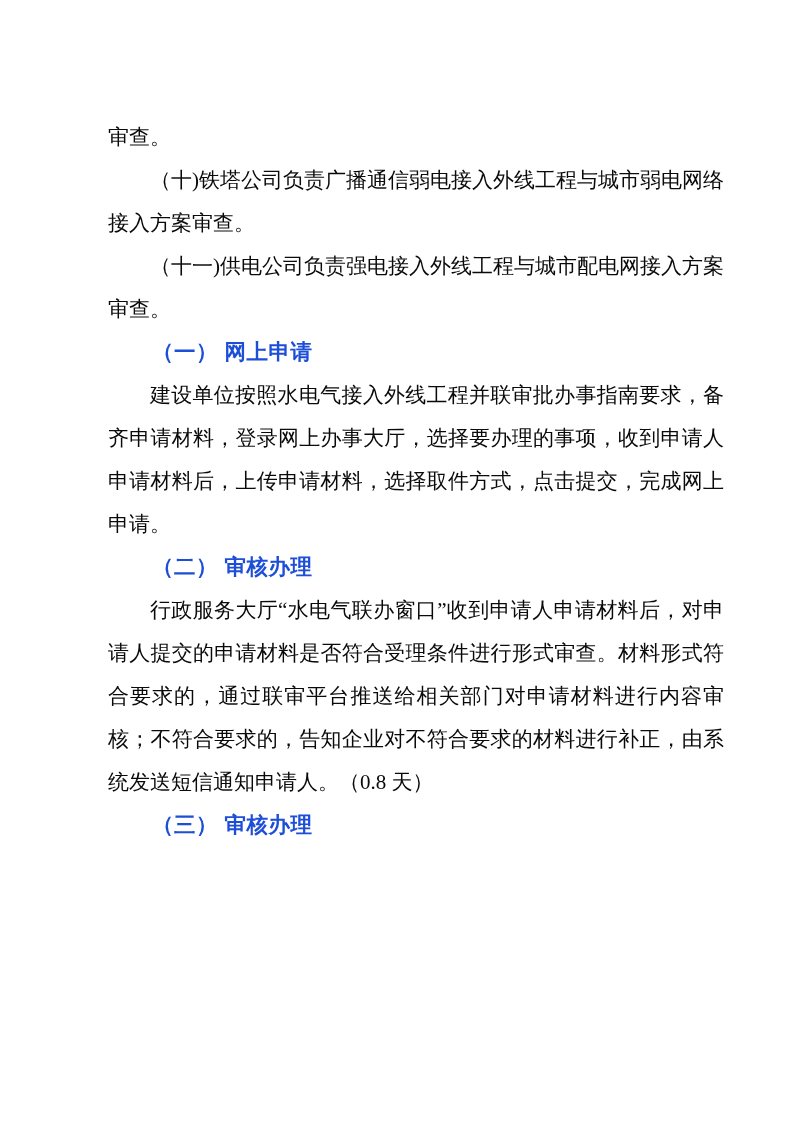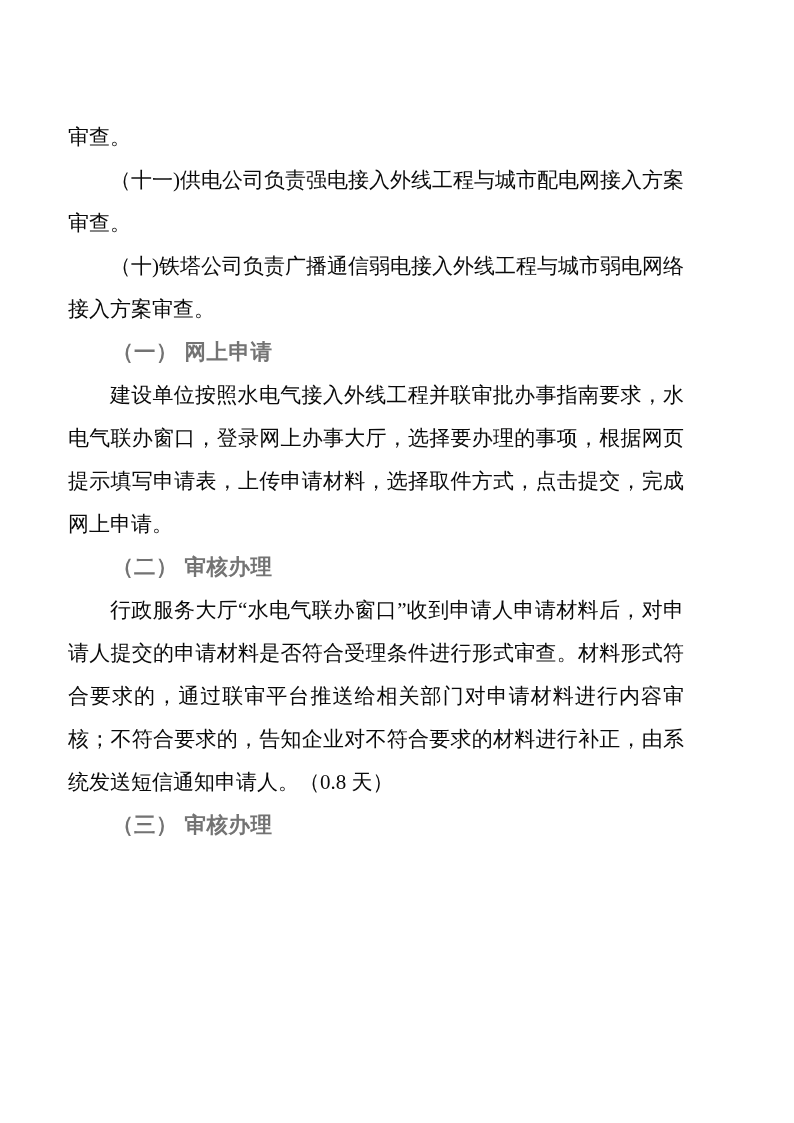--- a/index.html
+++ b/index.html
@@ -13,21 +13,21 @@
     overflow: hidden;
     font-family: "Liberation Serif", serif;
   }
   .page {
     position: relative;
     width: 794px;
     height: 1123px;
     background: #ffffff;
   }
   .content {
-    margin-left: 68px;
+    margin-left: 108px;
     width: 616px;
     padding-top: 116px;
     color: #0a0a0a;
   }
   .body-text {
     margin: 0;
     font-size: 21px;
     line-height: 43px;
     text-align: justify;
     text-indent: 42px;
@@ -61,39 +61,39 @@
     background: #f5606a; 
   }
   .h2-text {
     margin: 0;
     padding-left: 44px;
     font-size: 21.5px;
     font-weight: bold;
     line-height: 43px;
     letter-spacing: 0.5px;
     font-family: "Liberation Sans", sans-serif;
-    color: #737373;
+    color: #1d4ed8;
   }
 </style>
 </head>
 <body style="background: rgb(255, 255, 255);">
 
 <div class="page">
   <div class="content">
 
     <p class="body-text no-indent">审查。</p>
 
+    <p class="body-text">（十)铁塔公司负责广播通信弱电接入外线工程与城市弱电网络接入方案审查。</p>
+
     <p class="body-text">（十一)供电公司负责强电接入外线工程与城市配电网接入方案审查。</p>
-
-    <p class="body-text">（十)铁塔公司负责广播通信弱电接入外线工程与城市弱电网络接入方案审查。</p>
 
 
     <h3 class="h2-text">（一） 网上申请</h3>
 
-    <p class="body-text">建设单位按照水电气接入外线工程并联审批办事指南要求，水电气联办窗口，登录网上办事大厅，选择要办理的事项，根据网页提示填写申请表，上传申请材料，选择取件方式，点击提交，完成网上申请。</p>
+    <p class="body-text">建设单位按照水电气接入外线工程并联审批办事指南要求，备齐申请材料，登录网上办事大厅，选择要办理的事项，收到申请人申请材料后，上传申请材料，选择取件方式，点击提交，完成网上申请。</p>
 
     <h3 class="h2-text">（二） 审核办理</h3>
 
     <p class="body-text">行政服务大厅“水电气联办窗口”收到申请人申请材料后，对申请人提交的申请材料是否符合受理条件进行形式审查。材料形式符合要求的，通过联审平台推送给相关部门对申请材料进行内容审核；不符合要求的，告知企业对不符合要求的材料进行补正，由系统发送短信通知申请人。（0.8 天）</p>
 
     <h3 class="h2-text">（三） 审核办理</h3>
 
 
   </div>
 </div>

